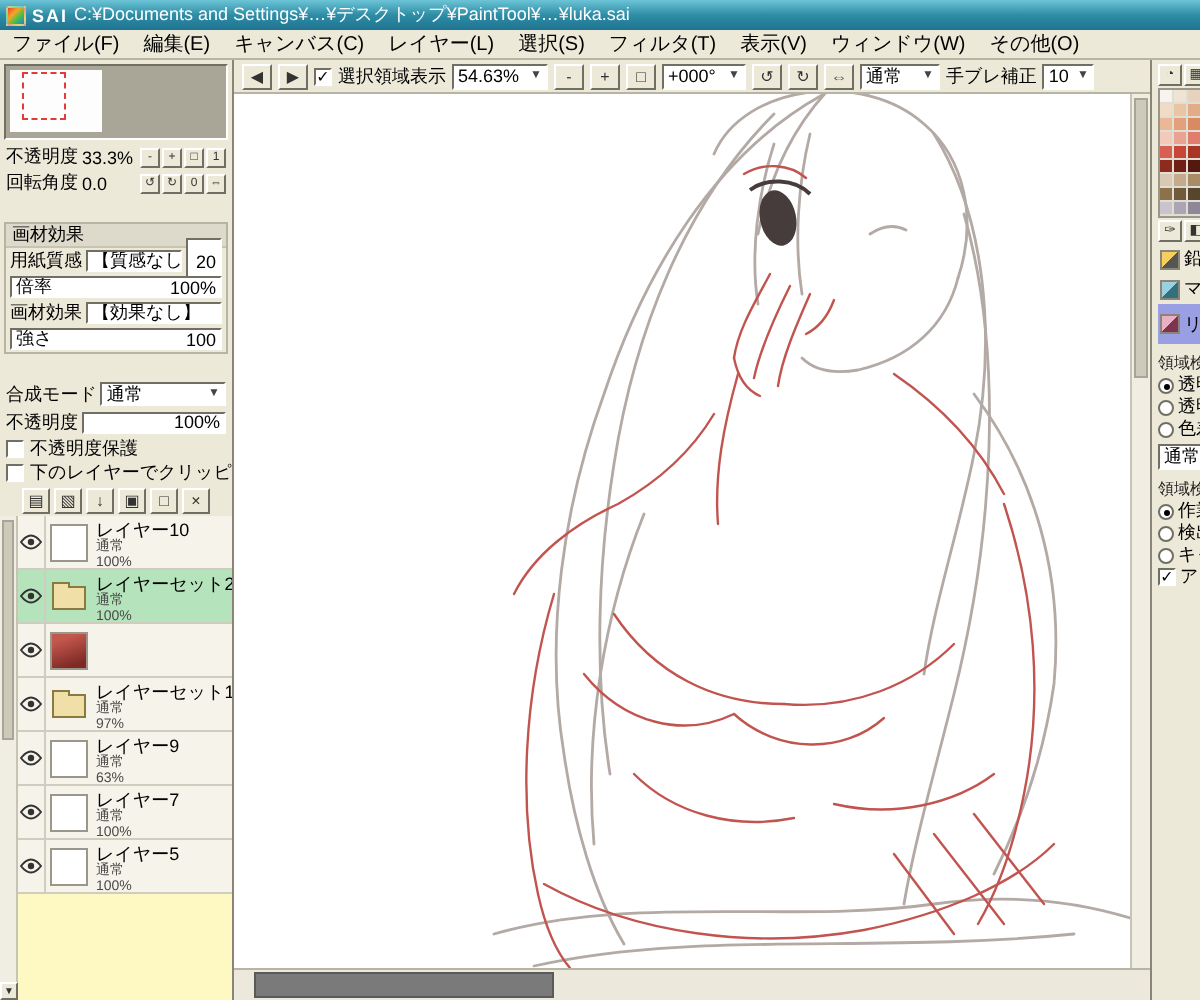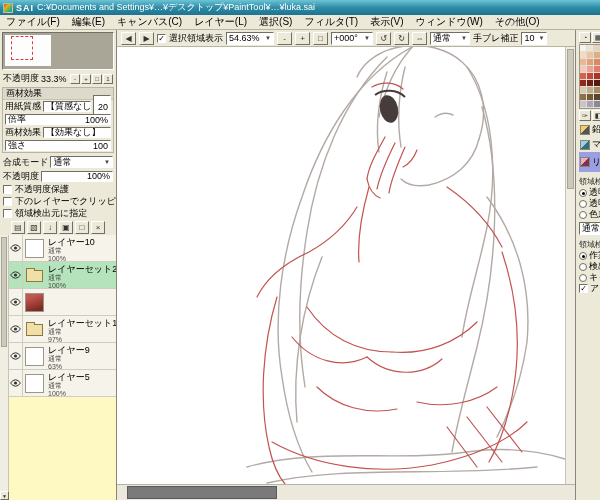--- a/index.html
+++ b/index.html
@@ -24,21 +24,21 @@
 .radio.on::after{content:"";position:absolute;left:2px;top:2px;width:3px;height:3px;border-radius:50%;background:#000;}
 
 
 .leftpanel{position:absolute;left:0;top:30px;width:117px;height:470px;background:#ece9d8;border-right:1px solid #8a8578;display:flex;flex-direction:column;}
 .nav-box{margin:2px;height:38px;background:#a9a597;border:1px solid;border-color:#716f64 #fff #fff #716f64;position:relative;flex:none;}
 .nav-page{position:absolute;left:2px;top:2px;width:46px;height:31px;background:#fdfdfd;}
 .nav-sel{position:absolute;left:8px;top:3px;width:22px;height:24px;border:1px dashed #e23b3b;}
 .lp-row{display:flex;align-items:center;gap:2px;padding:0 3px;height:13px;flex:none;font-size:9px;white-space:nowrap;}
 .mini-btns{margin-left:auto;display:flex;gap:1px;}
 .mini-btn{width:10px;height:10px;font-size:6px;line-height:8px;}
-.group{margin:2px 2px;border:1px solid #b8b4a4;flex:none;}
+.group{margin:13px 2px;border:1px solid #b8b4a4;flex:none;}
 .group-hd{height:12px;background:#dedacb;border-bottom:1px solid #c8c4b4;font-size:9px;padding:0 3px;display:flex;align-items:center;}
 .g-row{display:flex;align-items:center;gap:2px;padding:1px 2px;height:13px;font-size:9px;white-space:nowrap;}
 .slider{flex:1;justify-content:space-between;height:11px;}
 .spin{width:18px;height:24px;justify-content:flex-end;}
 .chk-row{display:flex;align-items:center;gap:3px;padding:0 3px;height:12px;white-space:nowrap;overflow:hidden;font-size:9px;flex:none;}
 .layer-toolbar{display:flex;gap:2px;padding:1px 2px 1px 11px;height:16px;align-items:center;flex:none;}
 .lt-btn{width:14px;height:13px;font-size:8px;line-height:11px;}
 .layers-wrap{flex:1;position:relative;overflow:hidden;}
 .lscroll{position:absolute;left:0;top:0;bottom:0;width:9px;background:#f0eee3;border-right:1px solid #c8c4b4;}
 .lthumb{position:absolute;left:1px;right:1px;top:2px;height:110px;background:#cdc9bb;border:1px solid #a8a496;}
@@ -120,20 +120,30 @@
     <div class="lp-row">
       <span>不透明度</span>
       <span>33.3%</span>
       <span class="mini-btns">
         <span class="btn mini-btn">-</span>
         <span class="btn mini-btn">+</span>
         <span class="btn mini-btn">□</span>
         <span class="btn mini-btn">1</span>
       </span>
     </div>
+    <div class="lp-row">
+      <span>回転角度</span>
+      <span>0.0</span>
+      <span class="mini-btns">
+        <span class="btn mini-btn">↺</span>
+        <span class="btn mini-btn">↻</span>
+        <span class="btn mini-btn">0</span>
+        <span class="btn mini-btn">⇔</span>
+      </span>
+    </div>
 
     <div class="group">
       <div class="group-hd">画材効果</div>
       <div class="g-row">
         <span>用紙質感</span>
         <span class="inset" style="flex:1;height:11px;">【質感なし】</span>
         <span class="inset spin">20</span>
       </div>
       <div class="g-row">
         <span class="inset slider">
@@ -167,24 +177,20 @@
       </span>
     </div>
 
     <div class="chk-row">
       <span class="chk"></span>
       <span>不透明度保護</span>
     </div>
     <div class="chk-row">
       <span class="chk"></span>
       <span>下のレイヤーでクリッピング</span>
-    </div>
-    <div class="chk-row">
-      <span class="chk"></span>
-      <span>領域検出元に指定</span>
     </div>
 
     <div class="layer-toolbar">
       <span class="btn lt-btn">▤</span>
       <span class="btn lt-btn">▧</span>
       <span class="btn lt-btn">↓</span>
       <span class="btn lt-btn">▣</span>
       <span class="btn lt-btn">□</span>
       <span class="btn lt-btn">×</span>
     </div>
@@ -270,20 +276,36 @@
               <span class="thumb"></span>
             </span>
           <span class="l-text">
             <div class="l-name">レイヤー9</div>
             <div class="l-mode">通常</div>
             <div class="l-op">63%</div>
           </span>
         </div>
 
 
+        <div class="lrow">
+          <span class="l-eye">
+              <svg width="11" height="8" viewBox="0 0 11 8">
+                <path d="M0.5,4 Q5.5,-2.5 10.5,4 Q5.5,10.5 0.5,4 Z" fill="none" stroke="#333"></path>
+                <circle cx="5.5" cy="4" r="1.6" fill="#333"></circle>
+              </svg>
+            </span>
+          <span class="l-thumb">
+              <span class="thumb"></span>
+            </span>
+          <span class="l-text">
+            <div class="l-name">レイヤー7</div>
+            <div class="l-mode">通常</div>
+            <div class="l-op">100%</div>
+          </span>
+        </div>
 
         <div class="lrow">
           <span class="l-eye">
               <svg width="11" height="8" viewBox="0 0 11 8">
                 <path d="M0.5,4 Q5.5,-2.5 10.5,4 Q5.5,10.5 0.5,4 Z" fill="none" stroke="#333"></path>
                 <circle cx="5.5" cy="4" r="1.6" fill="#333"></circle>
               </svg>
             </span>
           <span class="l-thumb">
               <span class="thumb"></span>

